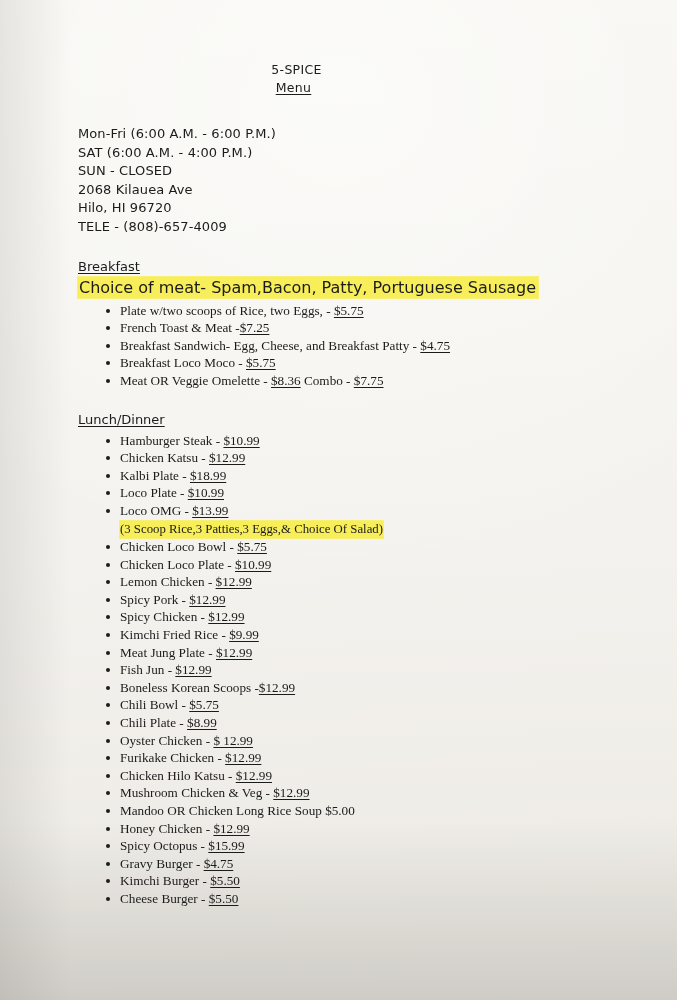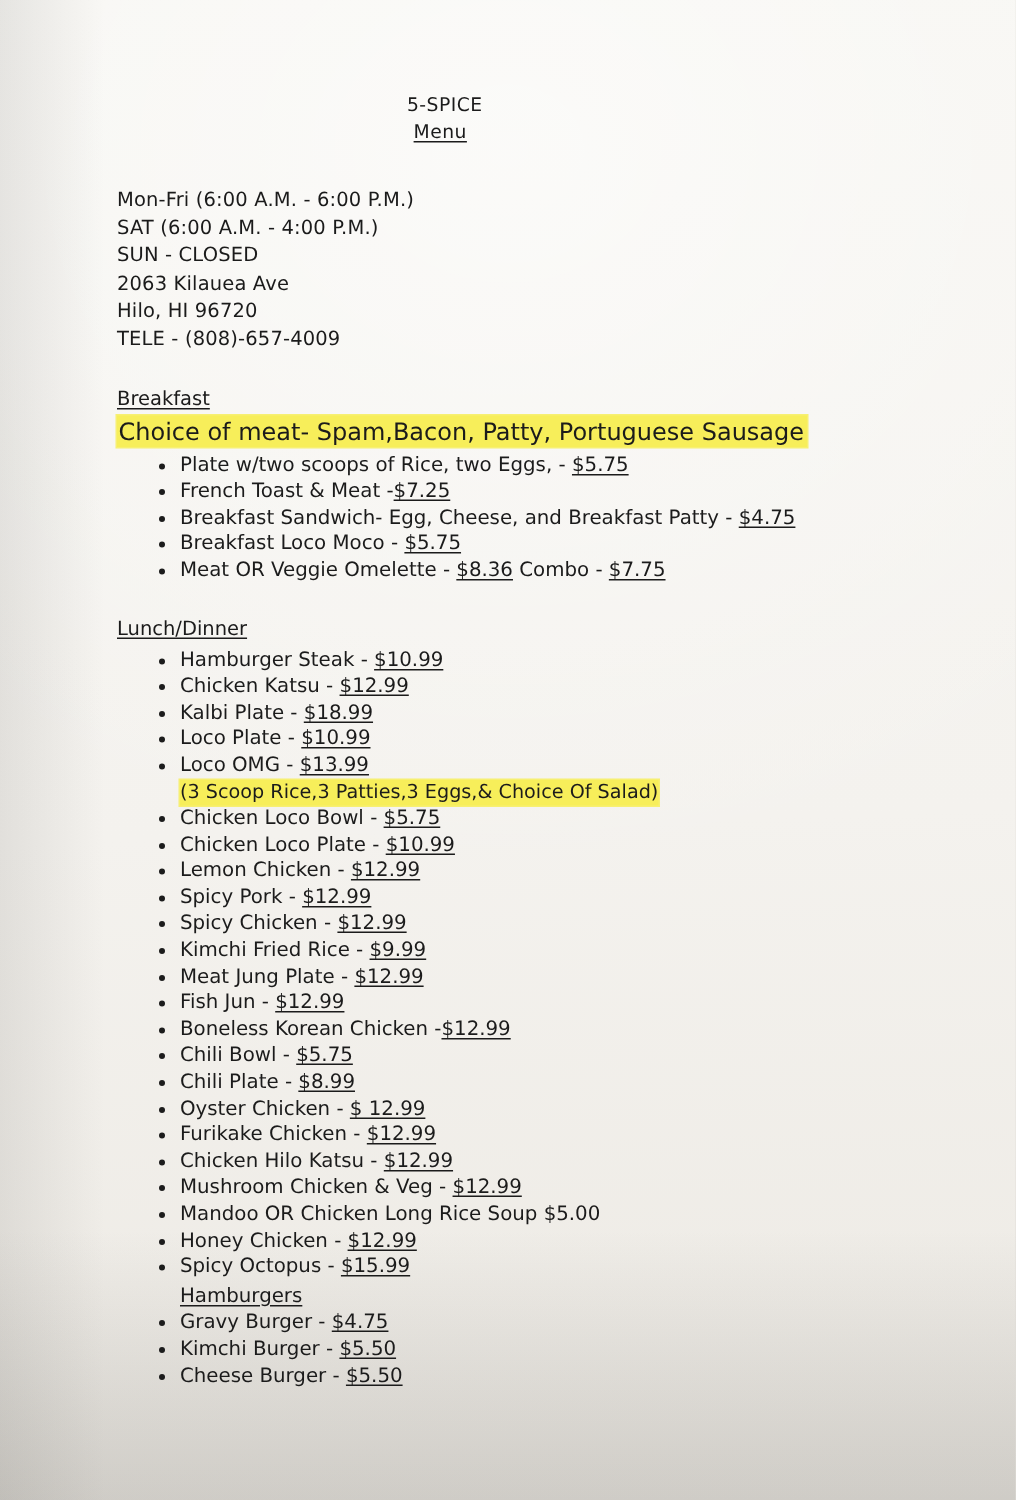--- a/index.html
+++ b/index.html
@@ -111,20 +111,21 @@
     list-style: none;
     margin: 2px 0 0 0;
     padding: 0;
   }
   ul.items li {
     position: relative;
     font-size: 13.2px;
     line-height: 17.6px;
     padding-left: 42px;
     white-space: nowrap;
+    font-family: Liberation Serif, serif;
   }
   ul.items li.bullet::before {
     content: "";
     position: absolute;
     left: 28px;
     top: 7px;
     width: 4px; height: 4px;
     border-radius: 50%;
     background: #1c1c1c;
   }
@@ -157,21 +158,21 @@
 
     <div class="title-block">
       <span class="brand">5-SPICE</span>
       <span class="menu-word">Menu</span>
     </div>
 
     <div class="info">
       <div>Mon-Fri (6:00 A.M. - 6:00 P.M.)</div>
       <div>SAT (6:00 A.M. - 4:00 P.M.)</div>
       <div>SUN - CLOSED</div>
-      <div>2063 Kilauea Ave</div>
+      <div>2068 Kilauea Ave</div>
       <div>Hilo, HI 96720</div>
       <div>TELE - (808)-657-4009</div>
     </div>
 
     <div class="section">
       <div class="section-head">Breakfast</div>
       <div><span class="banner hl">Choice of meat- Spam,Bacon, Patty, Portuguese Sausage</span></div>
       <ul class="items">
         <li class="bullet">
           <span>Plate w/two scoops of Rice, two Eggs,</span><span> - </span><span class="price">$5.75</span>
@@ -201,31 +202,30 @@
         <li class="bullet"><span>Loco OMG  -</span> <span class="price">$13.99</span></li>
         <li class="nobullet"><span class="sub-banner hl">(3 Scoop Rice,3 Patties,3 Eggs,&amp; Choice Of Salad)</span></li>
         <li class="bullet"><span>Chicken Loco Bowl -</span> <span class="price">$5.75</span></li>
         <li class="bullet"><span>Chicken Loco Plate -</span> <span class="price">$10.99</span></li>
         <li class="bullet"><span>Lemon Chicken -</span> <span class="price">$12.99</span></li>
         <li class="bullet"><span>Spicy Pork  -</span> <span class="price">$12.99</span></li>
         <li class="bullet"><span>Spicy Chicken  -</span> <span class="price">$12.99</span></li>
         <li class="bullet"><span>Kimchi Fried Rice -</span> <span class="price">$9.99</span></li>
         <li class="bullet"><span>Meat Jung Plate -</span> <span class="price">$12.99</span></li>
         <li class="bullet"><span>Fish Jun  -</span> <span class="price">$12.99</span></li>
-        <li class="bullet"><span>Boneless Korean Chicken -</span><span class="price">$12.99</span></li>
+        <li class="bullet"><span>Boneless Korean Scoops -</span><span class="price">$12.99</span></li>
         <li class="bullet"><span>Chili Bowl  -</span> <span class="price">$5.75</span></li>
         <li class="bullet"><span>Chili Plate  -</span> <span class="price">$8.99</span></li>
         <li class="bullet"><span>Oyster Chicken  -</span> <span class="price">$ 12.99</span></li>
         <li class="bullet"><span>Furikake Chicken -</span> <span class="price">$12.99</span></li>
         <li class="bullet"><span>Chicken Hilo Katsu -</span> <span class="price">$12.99</span></li>
         <li class="bullet"><span>Mushroom Chicken &amp; Veg -</span> <span class="price">$12.99</span></li>
         <li class="bullet"><span>Mandoo OR Chicken Long Rice Soup</span> <span class="price plain">$5.00</span></li>
         <li class="bullet"><span>Honey Chicken -</span> <span class="price">$12.99</span></li>
         <li class="bullet"><span>Spicy Octopus -</span> <span class="price">$15.99</span></li>
-        <li class="nobullet"><span class="sub-head">Hamburgers</span></li>
         <li class="bullet"><span>Gravy Burger  -</span> <span class="price">$4.75</span></li>
         <li class="bullet"><span>Kimchi Burger  -</span> <span class="price">$5.50</span></li>
         <li class="bullet"><span>Cheese Burger -</span> <span class="price">$5.50</span></li>
       </ul>
     </div>
 
   </div>
 </div>
 
 </body></html>

